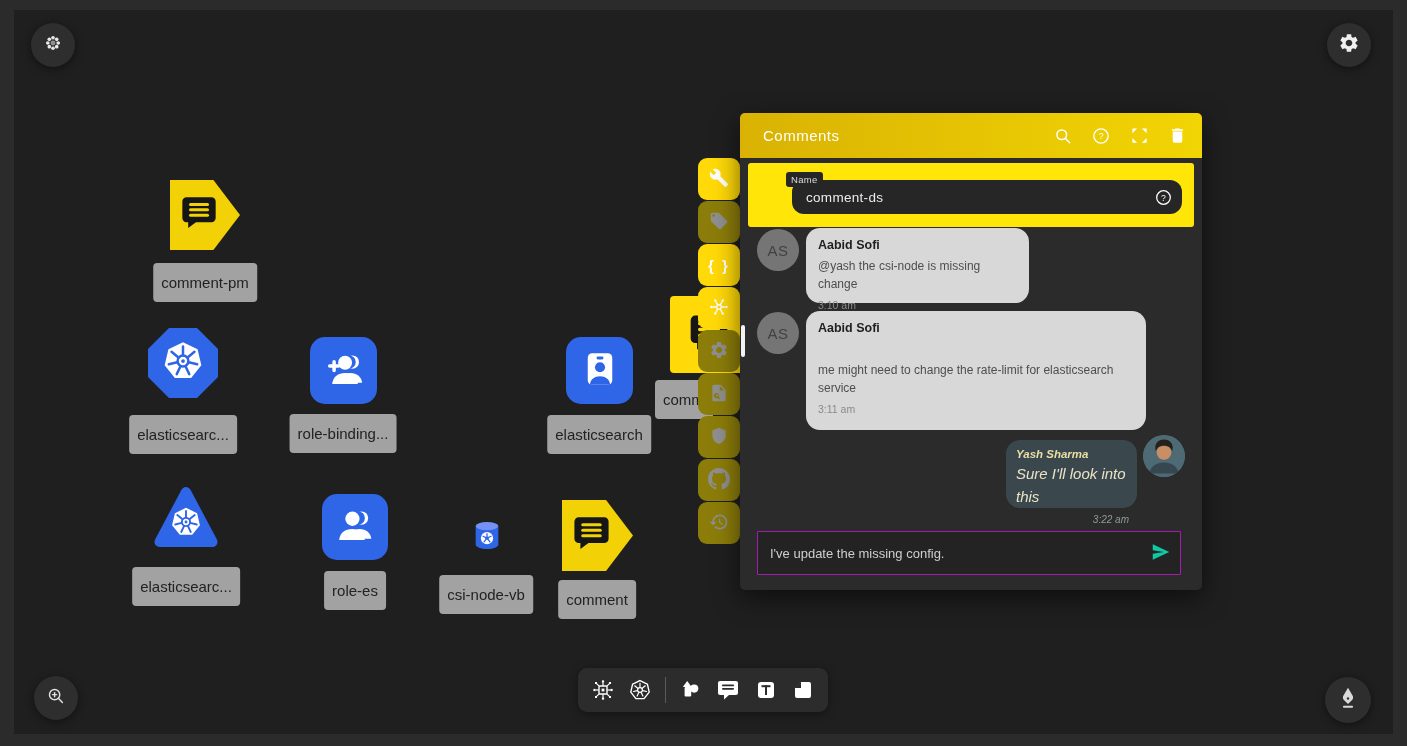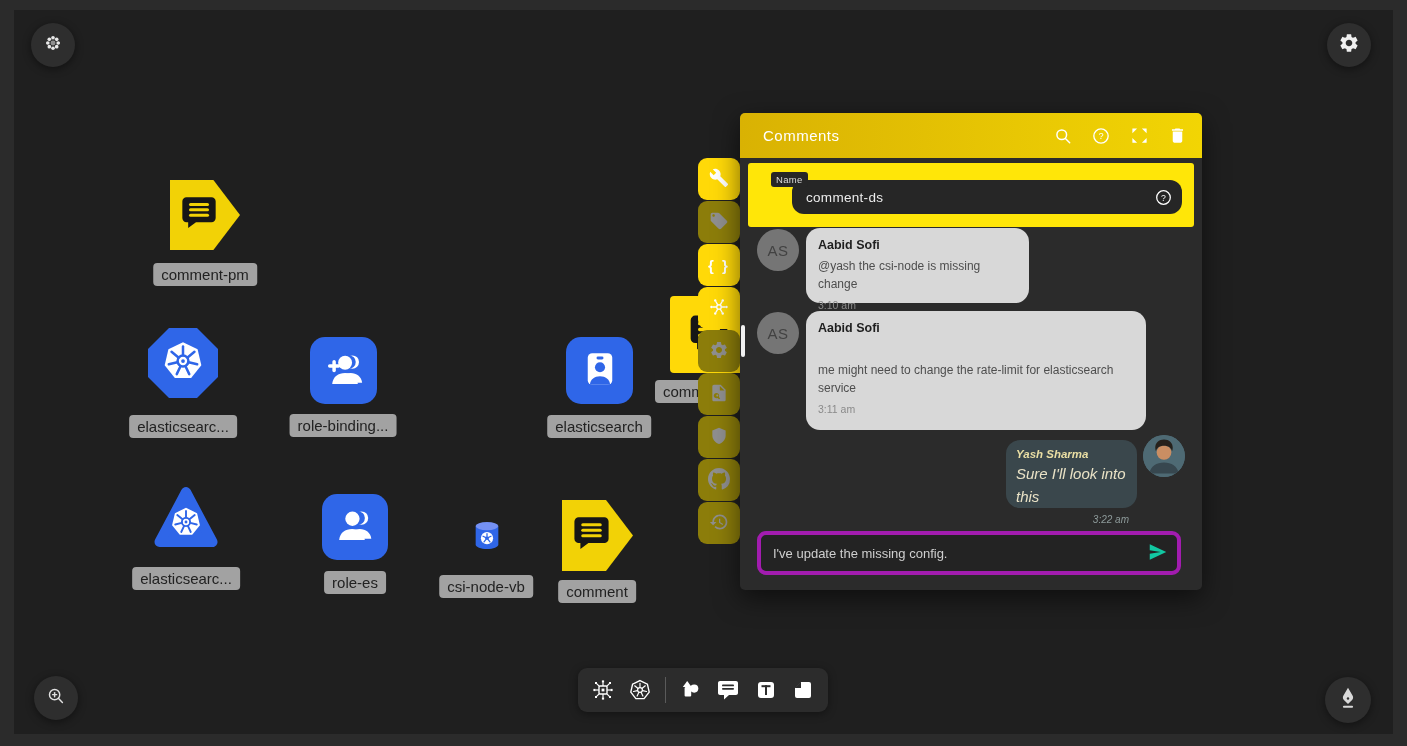--- a/index.html
+++ b/index.html
@@ -3,21 +3,21 @@
 <meta charset="utf-8">
 <style>
   html,body{margin:0;padding:0;}
   body{width:1407px;height:746px;background:#2b2b2b;font-family:"Liberation Sans",sans-serif;overflow:hidden;position:relative;}
   .canvas{position:absolute;left:14px;top:10px;width:1379px;height:724px;background:#1f1f1f;}
 
   .circle-btn{position:absolute;width:44px;height:44px;border-radius:50%;background:#2e2e2e;display:flex;align-items:center;justify-content:center;box-shadow:0 2px 8px rgba(0,0,0,.45);cursor:pointer;z-index:20;}
 
   
   .node{position:absolute;z-index:1;}
-  .chip{position:absolute;transform:translateX(-50%);background:#a2a2a2;color:#222;font-size:15px;line-height:1;padding:4px 8px;border-radius:4px;white-space:nowrap;z-index:2;}
+  .chip{position:absolute;transform:translateX(-50%);background:#a2a2a2;color:#222;font-size:15px;line-height:1;padding:12px 8px;border-radius:4px;white-space:nowrap;z-index:2;}
   .chip.leftchip{transform:none;overflow:hidden;}
   .sq{background:#2f66e8;border-radius:15px;display:flex;align-items:center;justify-content:center;}
   .octagon{background:#2f66e8;clip-path:polygon(30% 0,70% 0,100% 30%,100% 70%,70% 100%,30% 100%,0 70%,0 30%);display:flex;align-items:center;justify-content:center;}
   .arrowshape{background:#f2d206;clip-path:polygon(0 0,62% 0,100% 50%,62% 100%,0 100%);display:flex;align-items:center;}
   .ysquare{background:#ffd908;border-radius:4px;display:flex;align-items:center;justify-content:center;}
 
   
   .vtb{position:absolute;left:684px;top:148px;display:flex;flex-direction:column;gap:1px;z-index:5;}
   .vtb .tbtn{width:42px;height:42px;border:none;border-radius:9px;display:flex;align-items:center;justify-content:center;cursor:pointer;padding:0;font-family:inherit;}
   .vtb .on{background:#ffd908;color:#ffffff;}
@@ -26,35 +26,35 @@
 
   
   .panel{position:absolute;left:726px;top:103px;width:462px;height:477px;background:#2b2b2b;border-radius:5px;box-shadow:0 8px 26px rgba(0,0,0,.55);z-index:10;}
   .panel-header{height:45px;background:linear-gradient(90deg,#d9b203,#f2d504);border-radius:5px 5px 0 0;display:flex;align-items:center;padding:0 14px 0 23px;}
   .panel-title{color:#fff;font-size:15px;letter-spacing:.5px;flex:1;}
   .ph-icons{display:flex;gap:16px;}
   .icn{width:22px;height:22px;display:flex;align-items:center;justify-content:center;cursor:pointer;}
   .name-sec{position:absolute;left:8px;right:8px;top:50px;height:64px;background:#ffe608;border-radius:3px;}
   .name-input{position:absolute;left:12px;right:12px;top:17px;height:34px;background:#262626;border-radius:12px;display:flex;align-items:center;margin-left:32px;}
   .name-input input{flex:1;background:transparent;border:none;outline:none;color:#ececec;font-size:13.5px;padding:0 14px;font-family:inherit;letter-spacing:.3px;}
-  .name-label{position:absolute;left:23px;top:9px;background:#262626;color:#dcdcdc;font-size:9.5px;padding:2px 5px;border-radius:3px;letter-spacing:.3px;z-index:2;}
+  .name-label{position:absolute;left:38px;top:9px;background:#262626;color:#dcdcdc;font-size:9.5px;padding:2px 5px;border-radius:3px;letter-spacing:.3px;z-index:2;}
 
   .avatar{position:absolute;width:42px;height:42px;border-radius:50%;background:#757575;color:#424242;display:flex;align-items:center;justify-content:center;font-size:15px;letter-spacing:.5px;}
   .msg-bubble{position:absolute;background:#d8d8d8;border-radius:14px;padding:10px 12px;box-sizing:border-box;}
   .msg-author{font-size:12.5px;font-weight:bold;color:#1f1f1f;}
   .msg-text{font-size:12px;color:#4e4e4e;margin-top:5px;line-height:1.5;}
   .msg-time{font-size:10.5px;color:#8a8a8a;margin-top:6px;}
   .gap-text{margin-top:26px;}
   .msg-dark{background:#3a474c;padding:8px 8px 8px 10px;}
   .msg-dark .msg-author{color:#eadfa4;font-size:11.5px;}
   .msg-dark .msg-text{color:#e9e2c6;font-size:15px;margin-top:3px;}
   .msg-dark .msg-time{color:#8d9a9a;text-align:right;font-size:10px;}
   .panel-scroll{position:absolute;left:1px;top:212px;width:4px;height:32px;background:#f2f2f2;border-radius:2px;}
 
-  .chat-input{position:absolute;left:17px;top:418px;width:424px;height:44px;border:4px solid #a21caf;border-radius:9px;box-sizing:border-box;display:flex;align-items:center;background:#232323;}
+  .chat-input{position:absolute;left:17px;top:418px;width:424px;height:44px;border:1px solid #a21caf;border-radius:1px;box-sizing:border-box;display:flex;align-items:center;background:#232323;}
   .chat-input input{flex:1;background:transparent;border:none;outline:none;color:#cfcfcf;font-size:13px;padding:0 12px;font-family:inherit;}
   .send-btn{width:38px;height:100%;display:flex;align-items:center;justify-content:center;cursor:pointer;background:none;border:none;padding:0;}
 
   
   .btb{position:absolute;left:564px;top:658px;width:250px;height:44px;background:#2c2c2c;border-radius:9px;display:flex;align-items:center;justify-content:space-evenly;z-index:20;box-shadow:0 2px 8px rgba(0,0,0,.4);}
   .btb .bicon{width:26px;height:26px;display:flex;align-items:center;justify-content:center;cursor:pointer;}
   .btb .divider{width:1px;height:26px;background:#5a5a5a;}
 </style>
 </head>
 <body>

